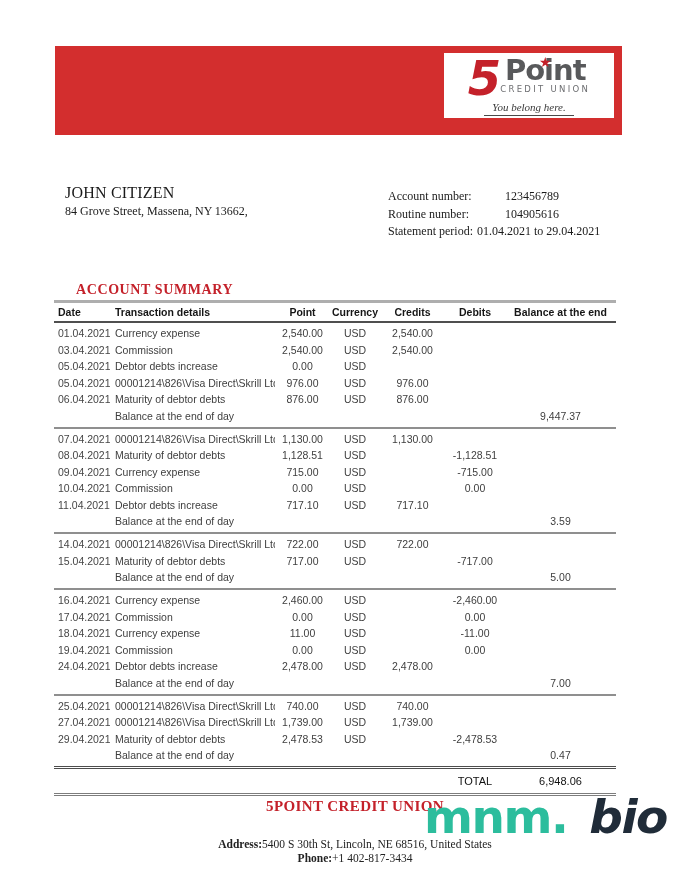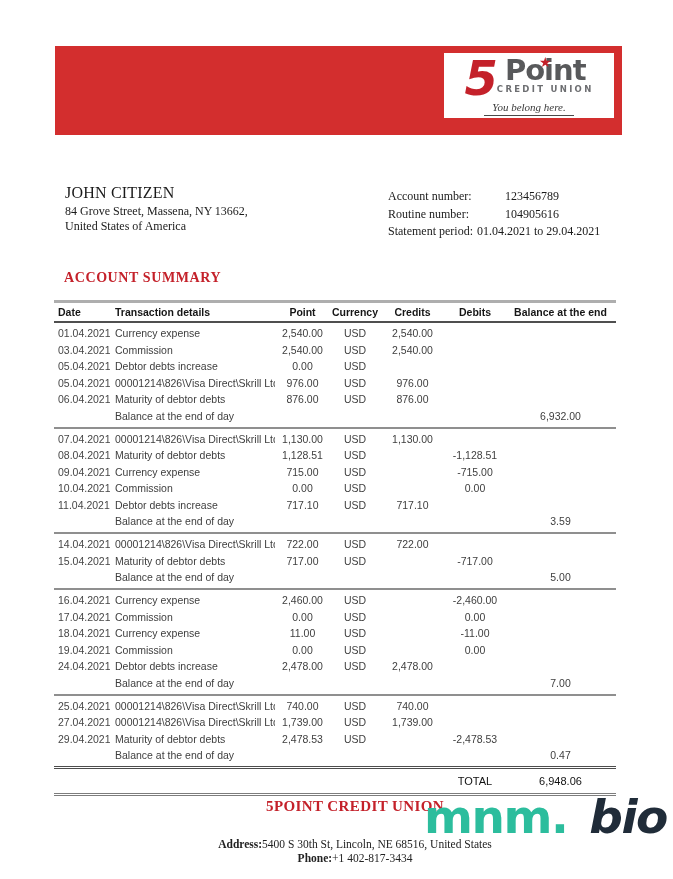--- a/index.html
+++ b/index.html
@@ -11,31 +11,31 @@
   .banner{position:absolute;left:55px;top:46px;width:567px;height:89px;background:var(--banner-red,#d32e2e);}
   .logo-box{position:absolute;right:8px;top:7px;width:170px;height:65px;background:#fff;
     display:flex;flex-direction:column;align-items:center;justify-content:center;padding-top:2px;box-sizing:border-box;}
   .logo-main{display:flex;align-items:flex-start;line-height:1;}
   .logo-5{font-family:"DejaVu Sans",sans-serif;font-size:48px;line-height:42px;font-weight:bold;font-style:italic;
     color:var(--title-red,#c4212a);margin-right:-1px;}
   .logo-right{display:flex;flex-direction:column;align-items:center;}
   .logo-point-line{position:relative;font-family:"DejaVu Sans",sans-serif;font-size:29px;line-height:27px;
     font-weight:bold;color:#58595b;letter-spacing:-1px;}
   .logo-star{position:absolute;top:-8px;left:34px;font-size:14px;color:var(--title-red,#c4212a);font-style:normal;}
-  .logo-cu{font-family:"DejaVu Sans",sans-serif;font-size:8.5px;letter-spacing:2.3px;color:#6d6e71;font-weight:bold;margin-top:1px;}
+  .logo-cu{font-family:"DejaVu Sans",sans-serif;font-size:8.5px;letter-spacing:2.3px;color:#6d6e71;font-weight:normal;margin-top:1px;}
   .logo-tagline{font-family:"Liberation Serif",serif;font-style:italic;font-size:11px;color:#3a3a3a;
     border-bottom:1.5px solid #4a4a4a;padding:0 8px 2px;margin-top:2px;}
   
   .customer{position:absolute;left:65px;top:185px;font-size:12px;line-height:15px;}
   .cust-name{font-size:16px;font-weight:normal;margin-bottom:4px;letter-spacing:0.2px;}
   .acct-info{position:absolute;left:388px;top:188px;font-size:12px;line-height:17.5px;}
   .acct-row .lbl{display:inline-block;min-width:117px;}
   .acct-row.inline .lbl{min-width:0;margin-right:4px;}
   
-  .summary-title{position:absolute;left:60px;top:266px;margin:4px;font-size:14px;font-weight:bold;
+  .summary-title{position:absolute;left:60px;top:266px;margin:16px;font-size:14px;font-weight:bold;
     color:var(--title-red,#c4212a);letter-spacing:0.6px;}
   
   .stmt-table{position:absolute;left:54px;top:300px;width:562px;font-family:"Liberation Sans",sans-serif;}
   .trow,.t-header,.t-total{display:grid;grid-template-columns:56px 165px 55px 50px 65px 60px 111px;}
   .t-header{border-top:3px solid #aeaeae;border-bottom:2px solid #4f4f4f;padding:3px 0 3px;
     font-size:10.5px;font-weight:bold;color:#161616;}
   .trow{font-size:10.5px;color:#3e3e3e;line-height:16.5px;}
   .cell{overflow:hidden;white-space:nowrap;}
   .c-date{text-align:left;padding-left:4px;color:#464646;}
   .c-details{text-align:left;padding-left:5px;}
@@ -77,21 +77,20 @@
           <span class="logo-cu">CREDIT UNION</span>
         </span>
       </div>
       <div class="logo-tagline">You belong here.</div>
     </div>
   </div>
 
   <div class="customer">
     <div class="cust-name">JOHN CITIZEN</div>
     <div>84 Grove Street, Massena, NY 13662,</div>
-    <div>United States of America</div>
   </div>
 
   <div class="acct-info">
     <div class="acct-row">
       <span class="lbl">Account number:</span><span>123456789</span>
     </div>
     <div class="acct-row">
       <span class="lbl">Routine number:</span><span>104905616</span>
     </div>
     <div class="acct-row inline">
@@ -158,21 +157,21 @@
             <div class="cell c-debits"></div>
             <div class="cell c-balance"></div>
           </div>
           <div class="trow">
             <div class="cell c-date"></div>
             <div class="cell c-details">Balance at the end of day</div>
             <div class="cell c-amount"></div>
             <div class="cell c-currency"></div>
             <div class="cell c-credits"></div>
             <div class="cell c-debits"></div>
-            <div class="cell c-balance">6,932.00</div>
+            <div class="cell c-balance">9,447.37</div>
           </div>
         </div>
         <div class="section">
           <div class="trow">
             <div class="cell c-date">07.04.2021</div>
             <div class="cell c-details">00001214\826\Visa Direct\Skrill Ltd</div>
             <div class="cell c-amount">1,130.00</div>
             <div class="cell c-currency">USD</div>
             <div class="cell c-credits">1,130.00</div>
             <div class="cell c-debits"></div>

